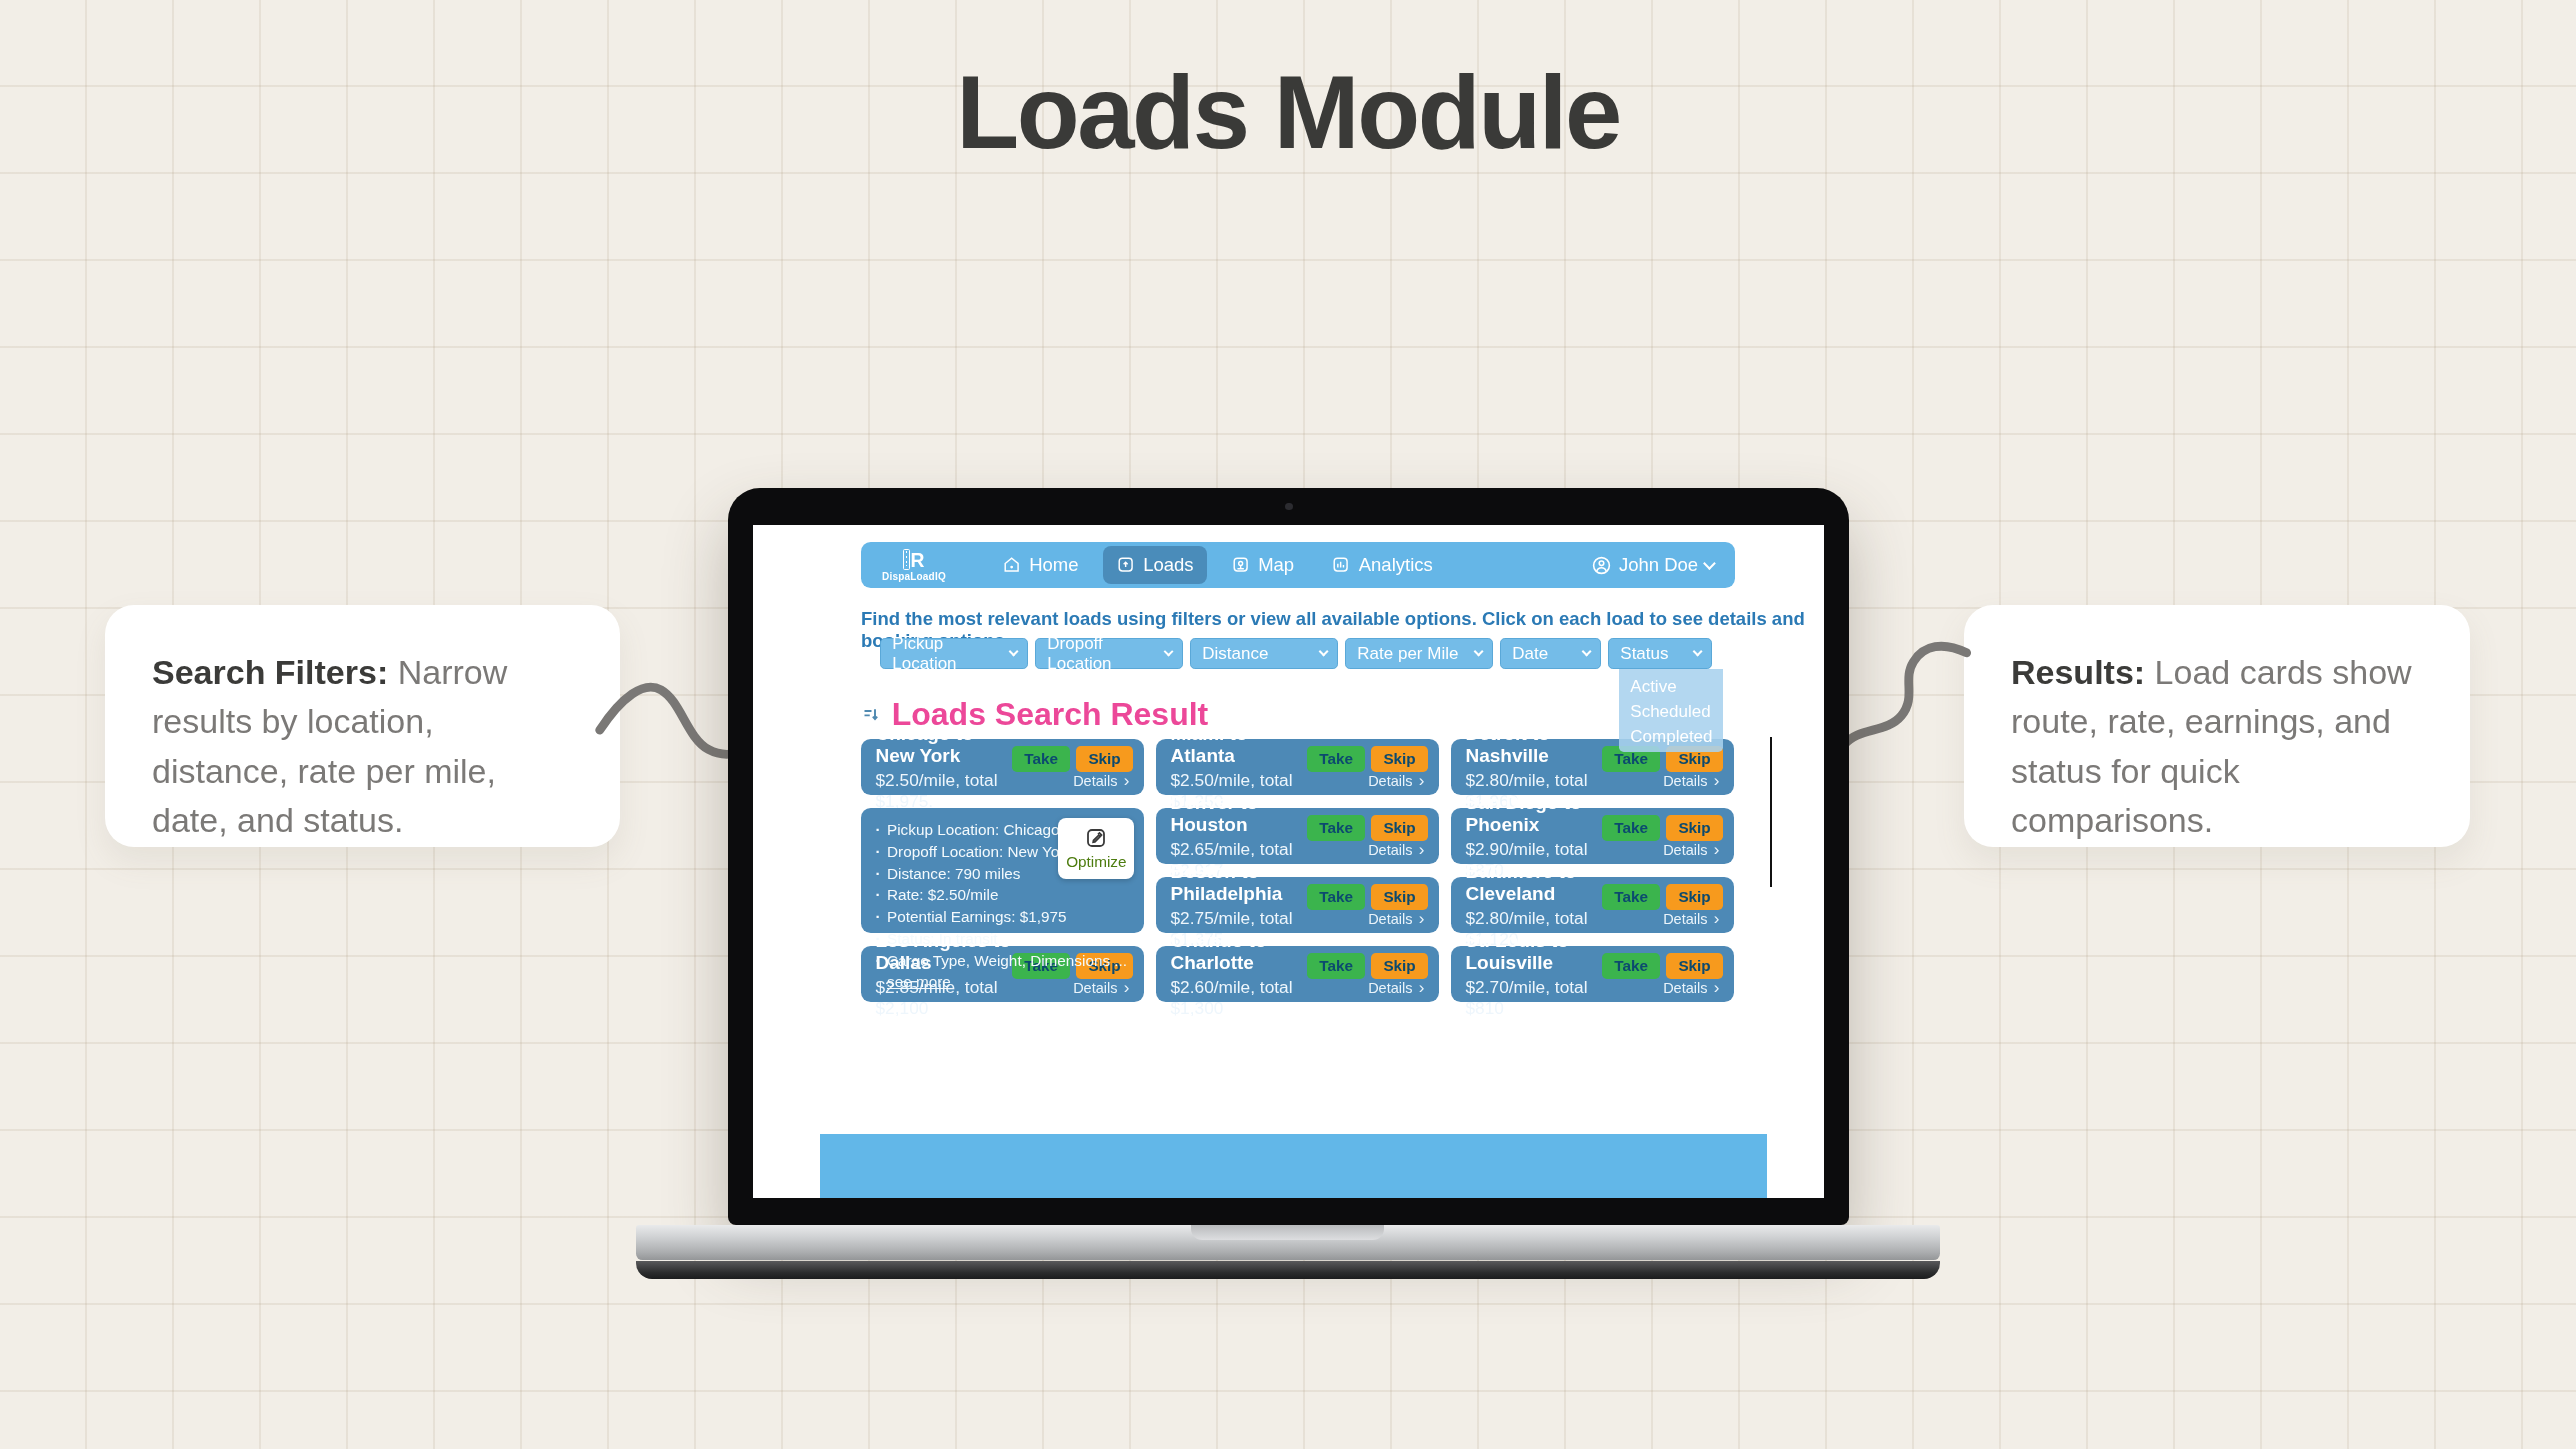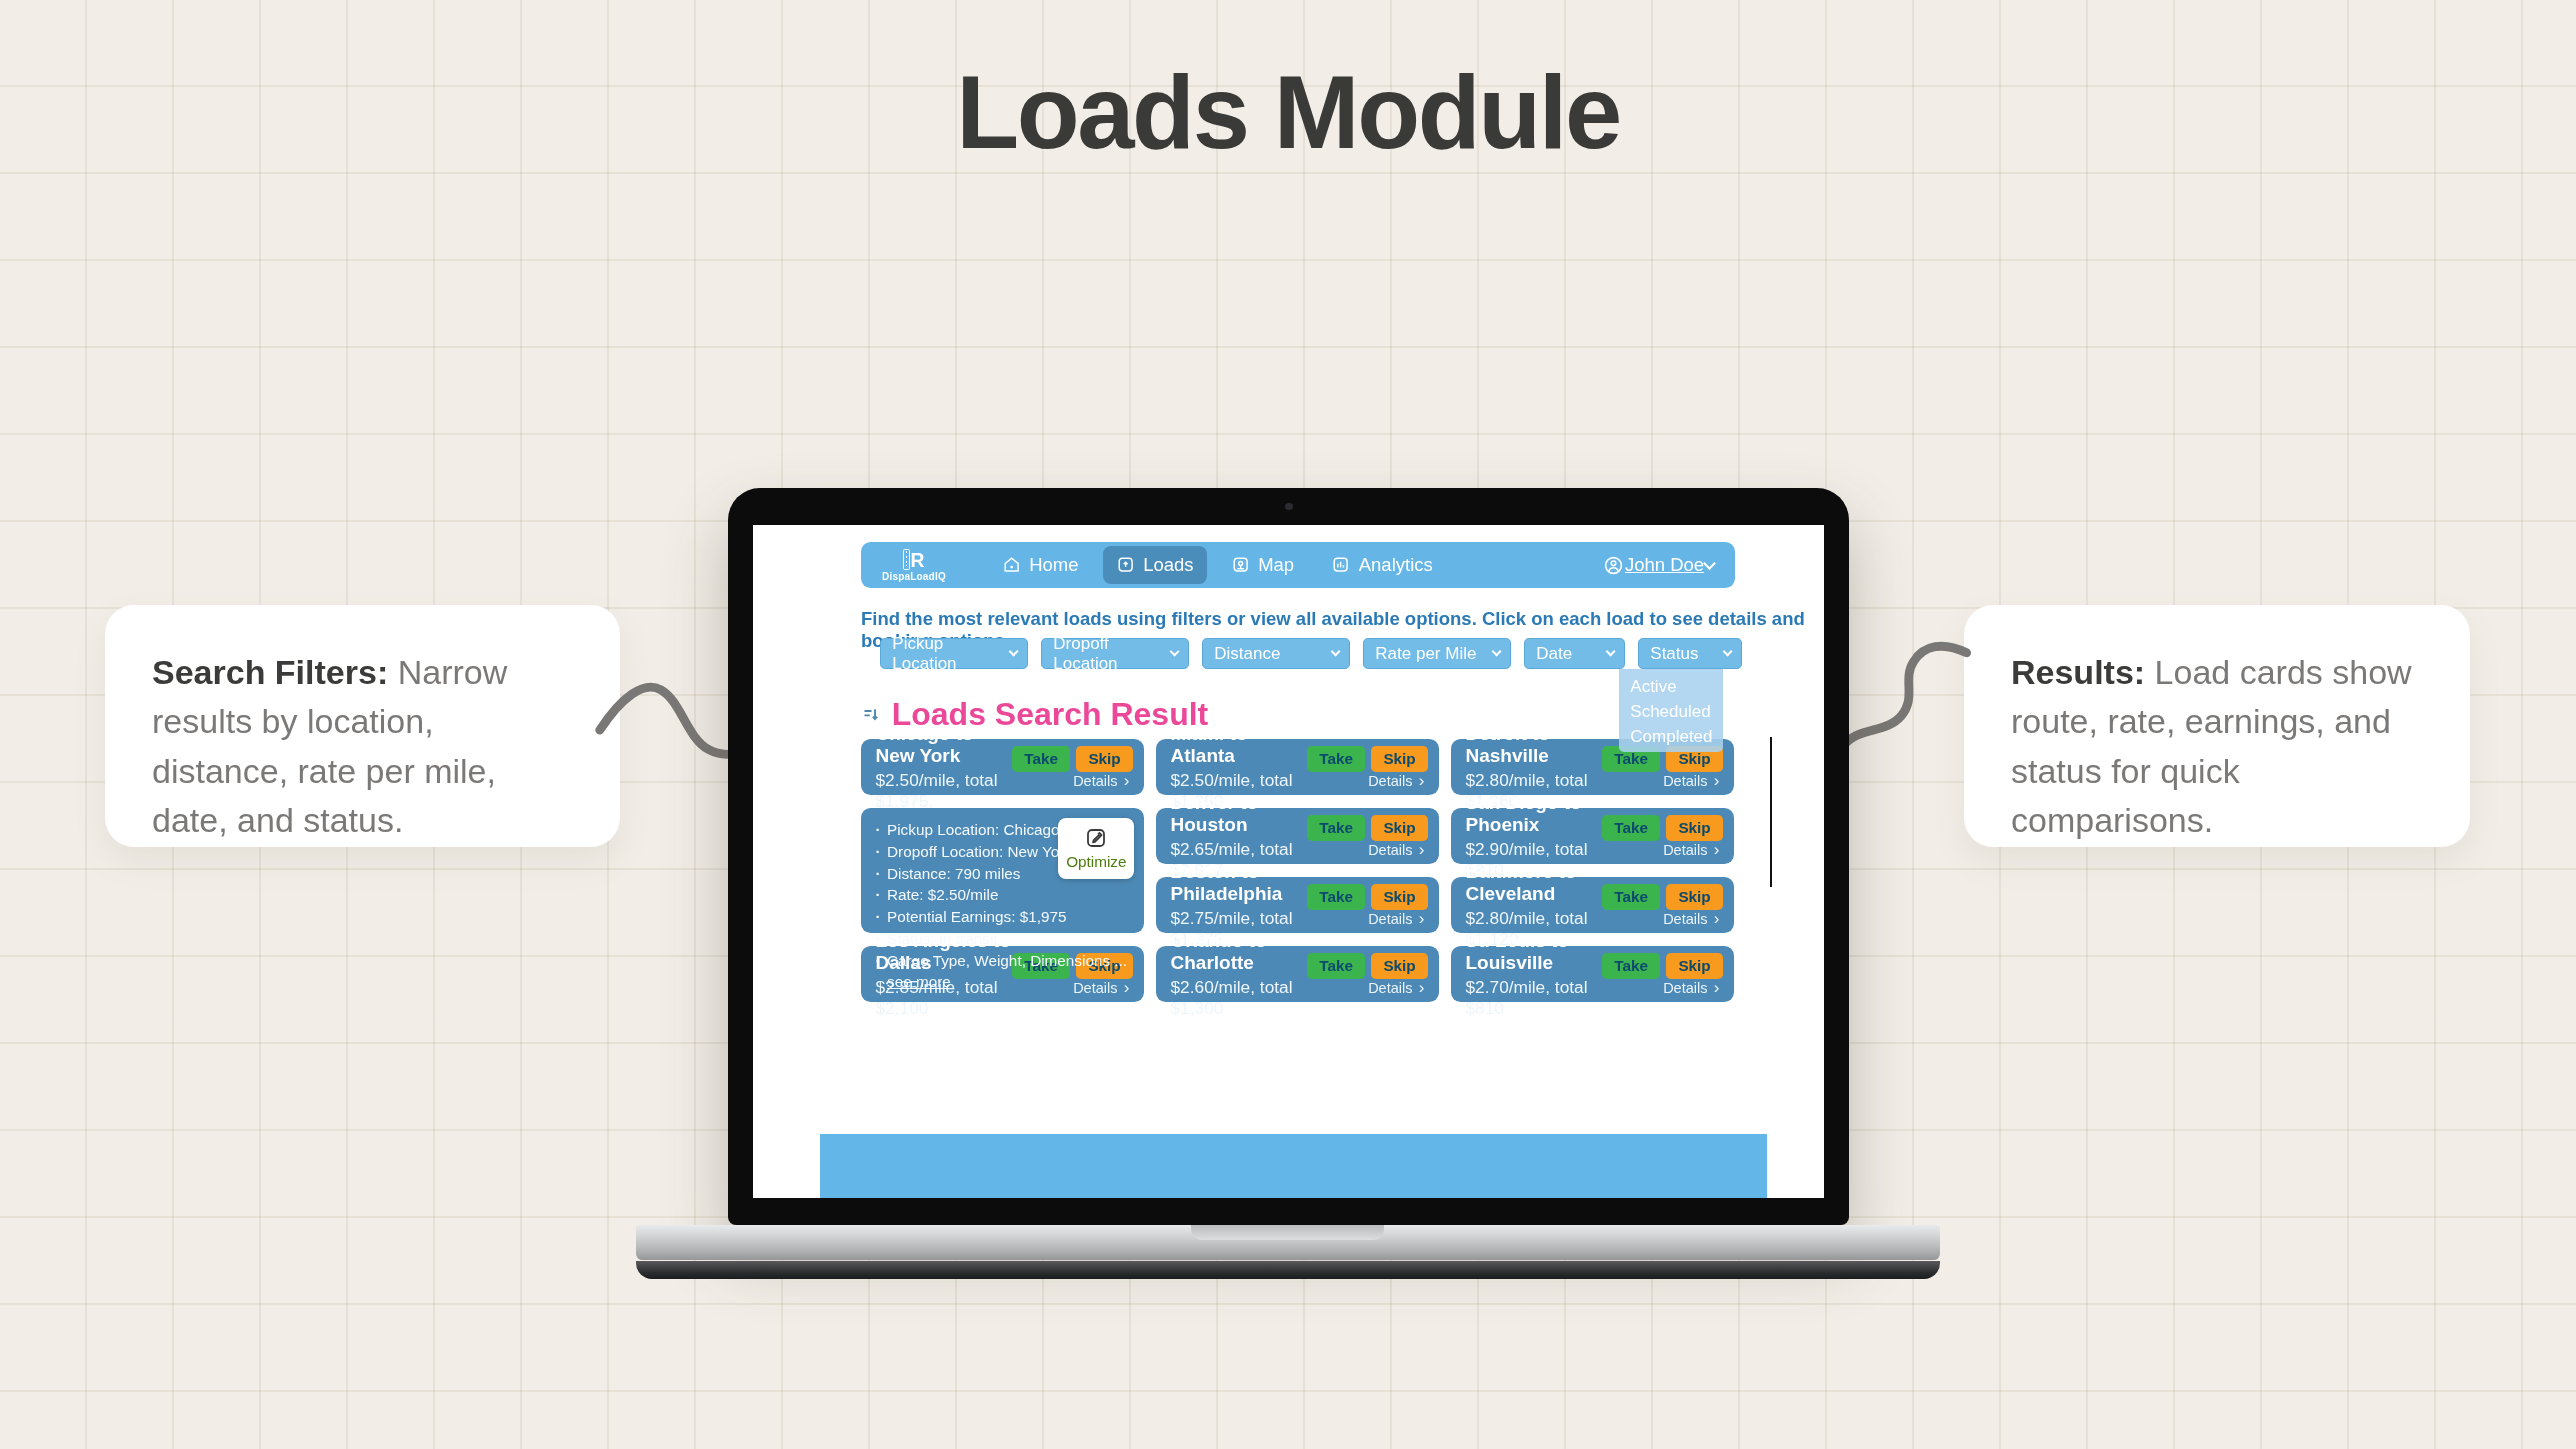--- a/index.html
+++ b/index.html
@@ -69,27 +69,27 @@
   .brand-glyph { display:flex; align-items:flex-end; height:22px; }
   .road { width:6.4px; height:21px; border:1.6px solid #fff; border-radius:1.6px; margin-right:0.8px; position:relative; }
   .road:before { content:""; position:absolute; left:1.6px; top:1.6px; width:0.8px; height:14.5px;
     background:repeating-linear-gradient(to bottom,#fff 0 2.4px,transparent 2.4px 4.8px); }
   .brand-r { font-size:19.3px; font-weight:bold; line-height:0.9; }
   .brand-name { font-size:10px; font-weight:bold; letter-spacing:0.2px; margin-top:1.6px; }
   .nav-items { display:flex; align-items:center; gap:11.3px; }
   .nav-item { display:flex; align-items:center; gap:8px; font-size:18.5px; padding:8px 13px; border-radius:8px; }
   .nav-item.active { background:#4a8cba; }
   .nav-item svg { width:19.3px; height:19.3px; }
-  .nav-right { margin-left:auto; display:flex; align-items:center; gap:1px; font-size:18.5px;text-decoration:underline; }
+  .nav-right { margin-left:auto; display:flex; align-items:center; gap:7px; font-size:18.5px; }
   .chev { width:8.9px; height:8.9px; border-right:2px solid #fff; border-bottom:2px solid #fff;
     transform:rotate(45deg); margin-top:-4px; }
 
   .app-desc { position:absolute; left:108px; top:83px; font-size:18.5px; color:#2b7ab5; font-weight:bold; }
 
-  .filters { position:absolute; left:108px; top:113px; display:flex; gap:13px;padding-left:19px; }
+  .filters { position:absolute; left:108px; top:113px; display:flex; gap:7px;padding-left:19px; }
   .filter-btn {
     height:31px; background:#74bce8; border:1.2px solid #5aa8d8; border-radius:4.8px;
     color:#fff; font-size:17px; display:flex; align-items:center; justify-content:space-between;
     padding:0 9.7px 0 11.3px;
   }
   .filter-btn .chev { border-color:#fff; width:7.2px; height:7.2px; margin-top:-3.2px; }
   .w184 { width:148px; } .w126 { width:101px; } .w129 { width:104px; }
 
   .status-menu {
     position:absolute; left:866px; top:144px; width:104px; z-index:5;

